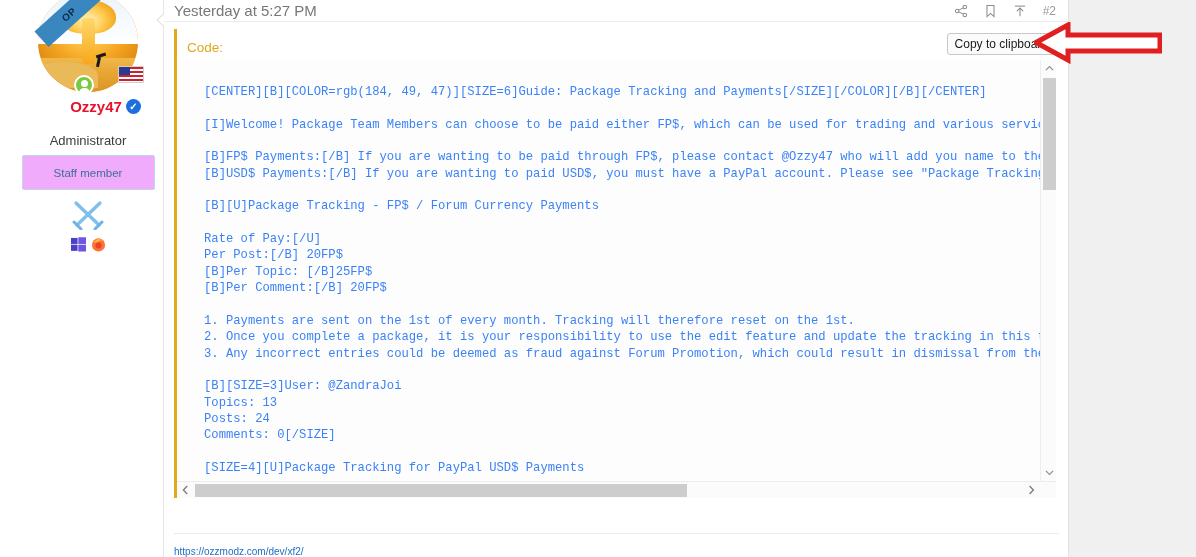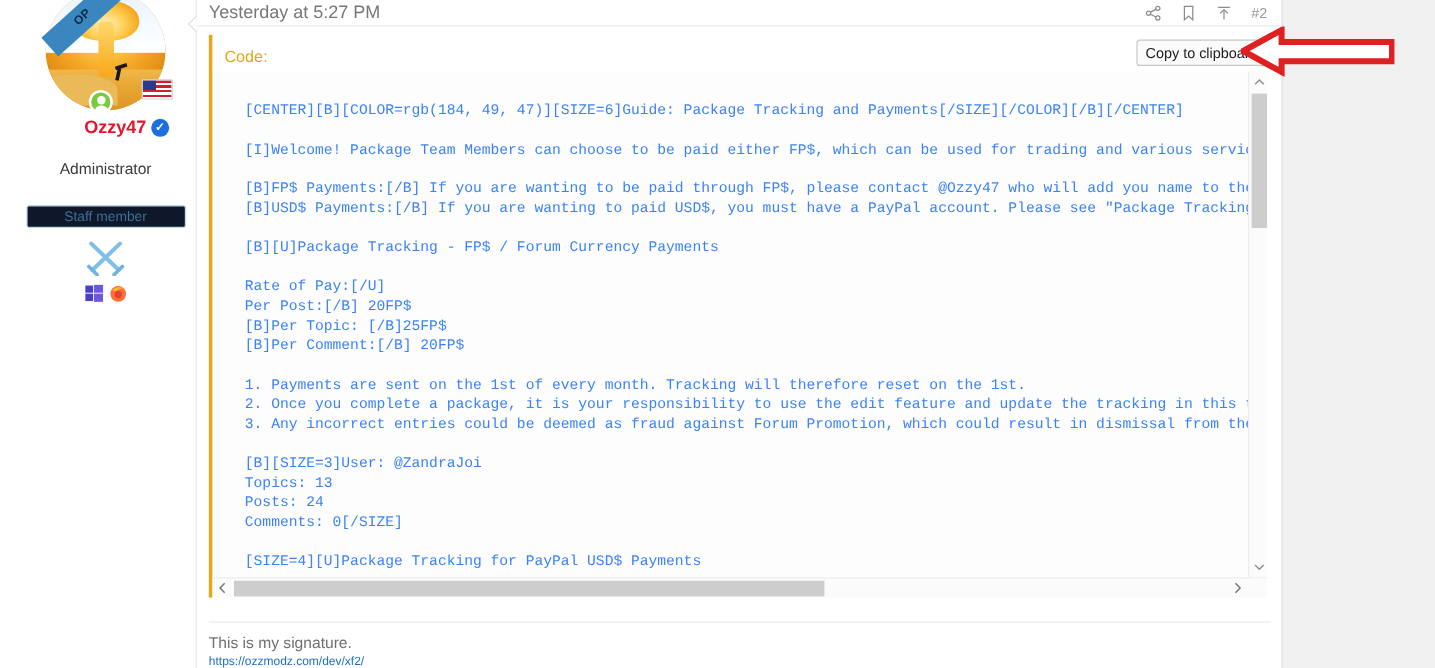--- a/index.html
+++ b/index.html
@@ -142,24 +142,24 @@
     display: flex; align-items: center; gap: 4px; margin-left: 35px;
   }
   .verified {
     width: 15px; height: 15px; border-radius: 50%;
     background: #1d6fe0;
     display: inline-flex; align-items: center; justify-content: center;
     color: #ffffff; font-size: 10px; line-height: 1;
   }
   .user-title { margin-top: 18px; font-size: 13px; color: #3b3b3b; }
   .staff-badge {
-    margin-top: 23px;
-    width: 133px; height: 19px;
+    margin-top: 7px;
+    width: 133px; height: 35px;
     border: 1px solid #bcd6ea;
-    background: #0f172a;
+    background: #f0abfc;
     color: #3f6f96;
     font-size: 11.5px;
     display: flex; align-items: center; justify-content: center;
     border-radius: 2px;
   }
   .swords { margin-top: 8px; color: #79b8e8; }
   .os-row { margin-top: 4px; display: flex; align-items: center; gap: 5px; }
 
   
   .msg-col {
@@ -470,21 +470,20 @@
             <svg width="7" height="10" viewBox="0 0 7 10" fill="none" stroke="#7a7a7a" stroke-width="1.3">
                 <polyline points="1.6,1 5.4,5 1.6,9"></polyline>
               </svg>
           </div>
           <div class="corner"></div>
         </div>
       </div>
     </div>
 
     <div class="signature">
-      <div class="sig-text">This is my signature.</div>
       <a class="sig-link" href="#">https://ozzmodz.com/dev/xf2/</a>
     </div>
   </div>
 
   <div class="red-arrow">
     <svg width="128" height="42" viewBox="0 0 128 42" aria-hidden="true">
       <polygon points="2,20.5 34,3 34,13 126,13 126,29 34,29 34,38" fill="#ffffff" stroke="#e02020" stroke-width="5" stroke-linejoin="miter"></polygon>
     </svg>
   </div>
 

